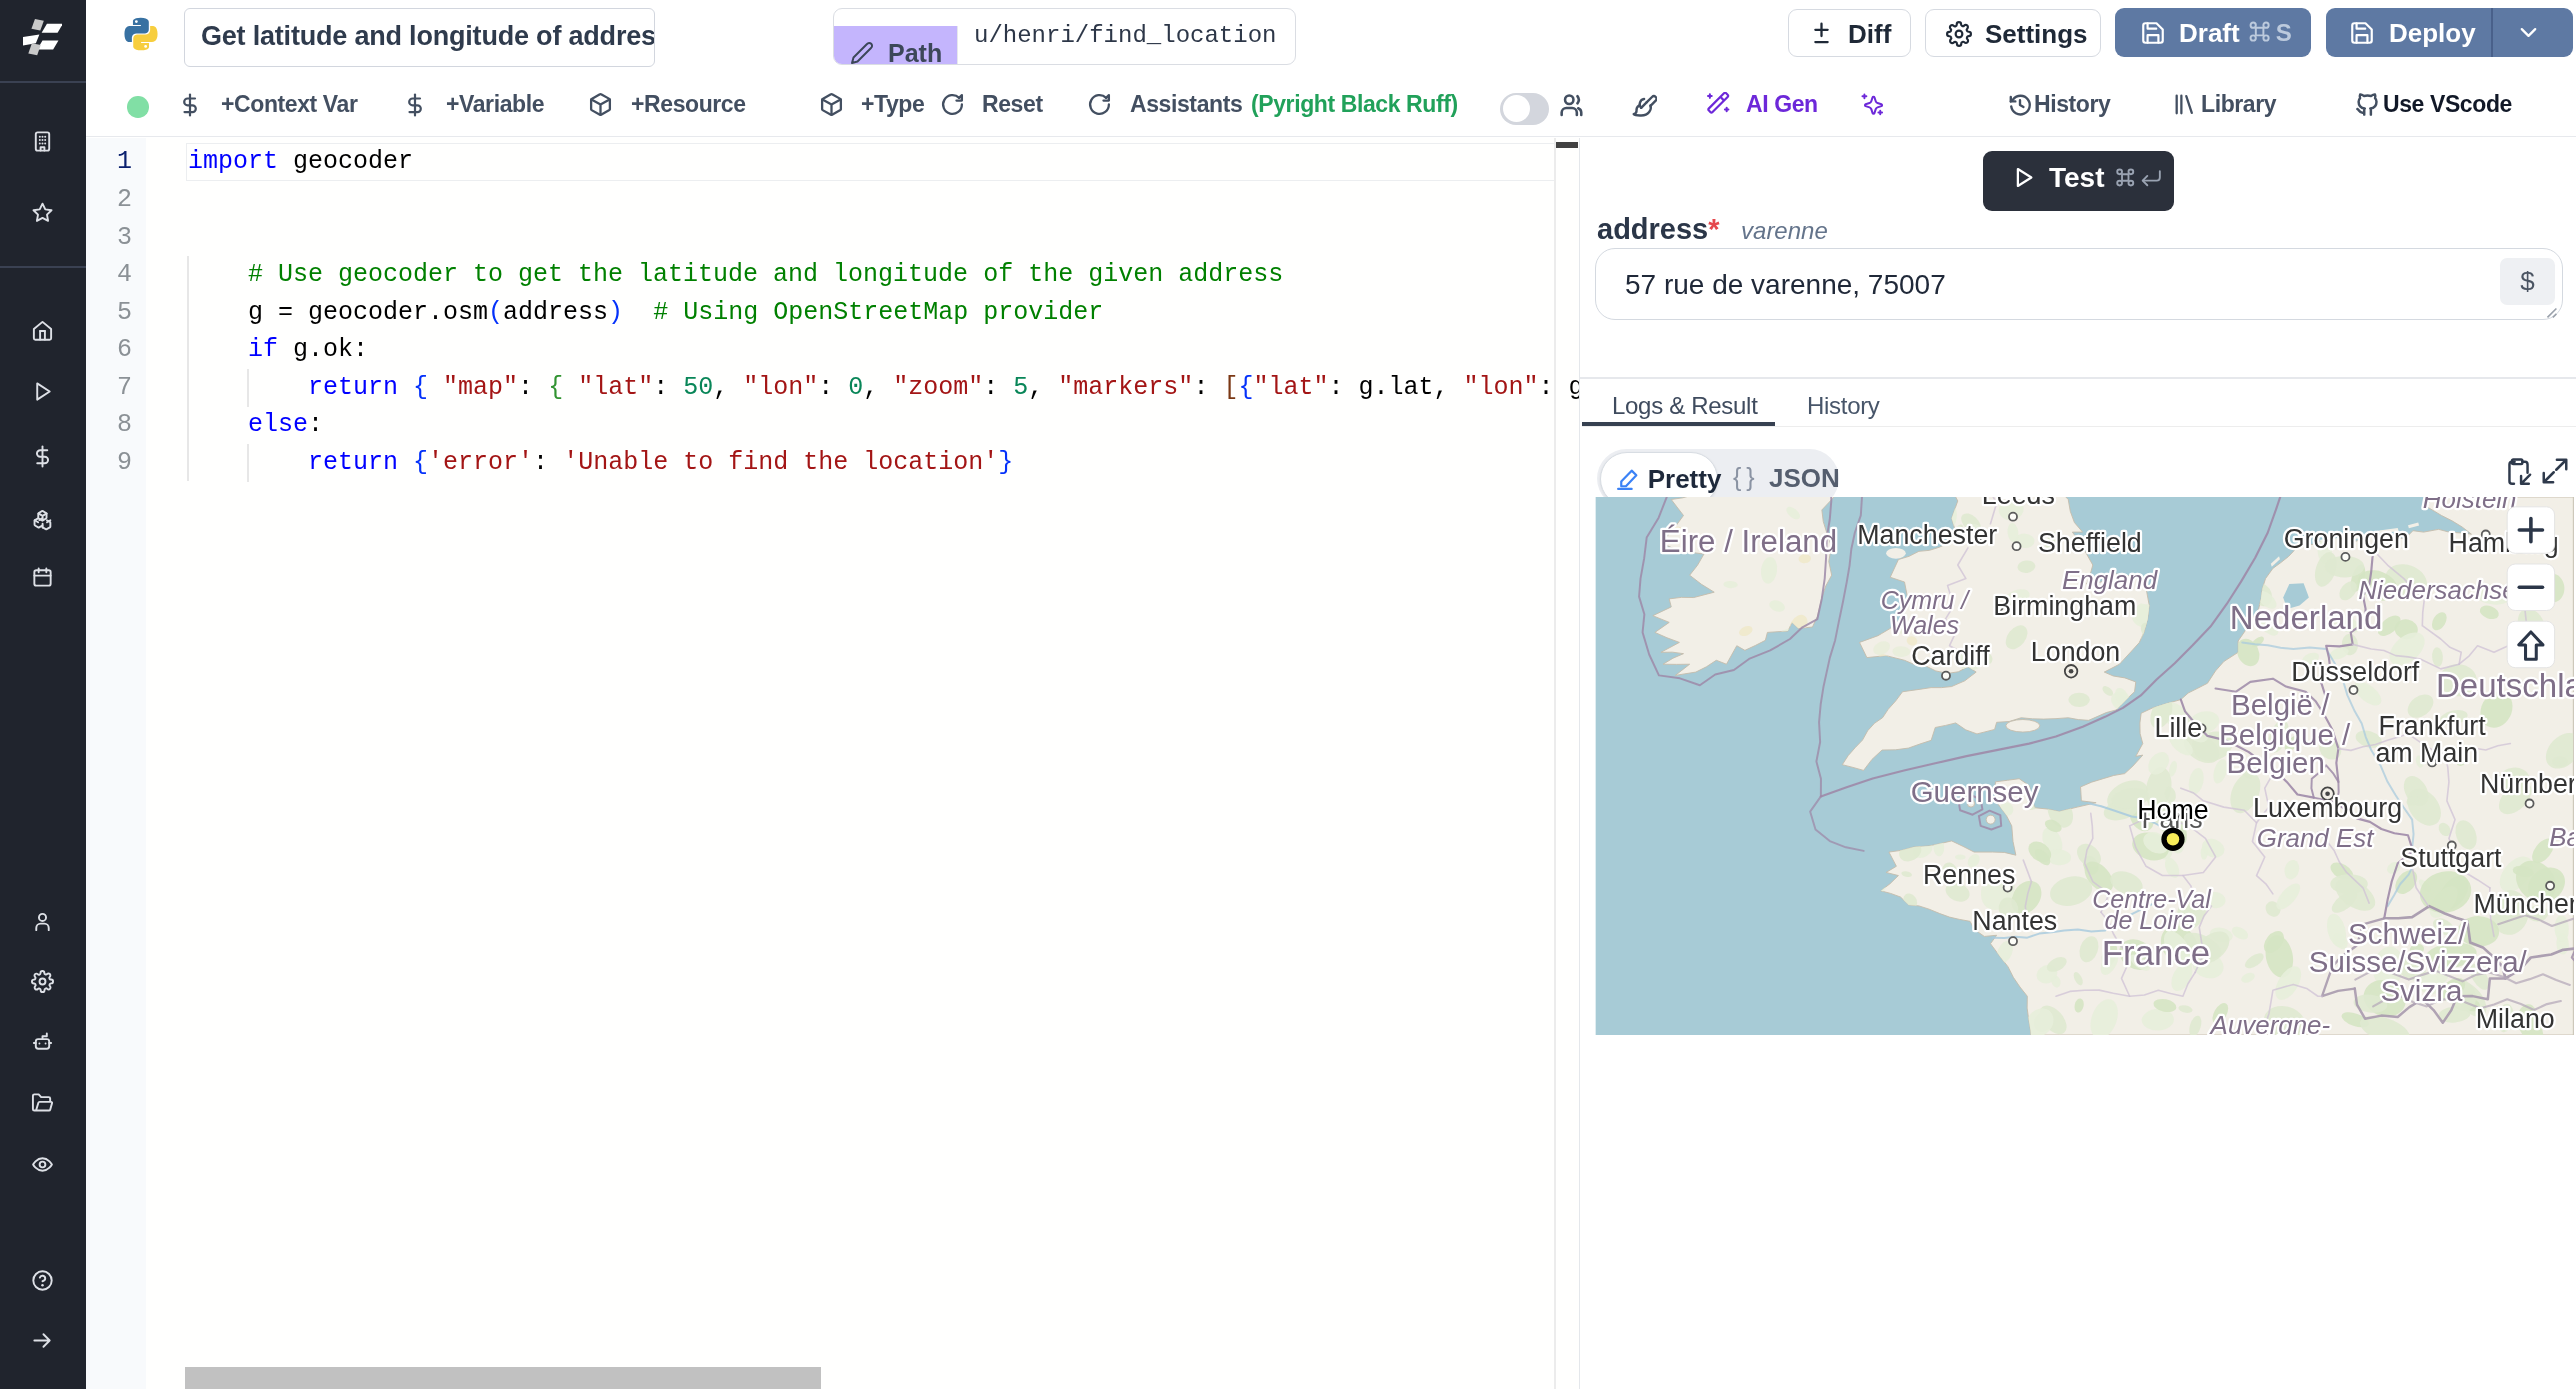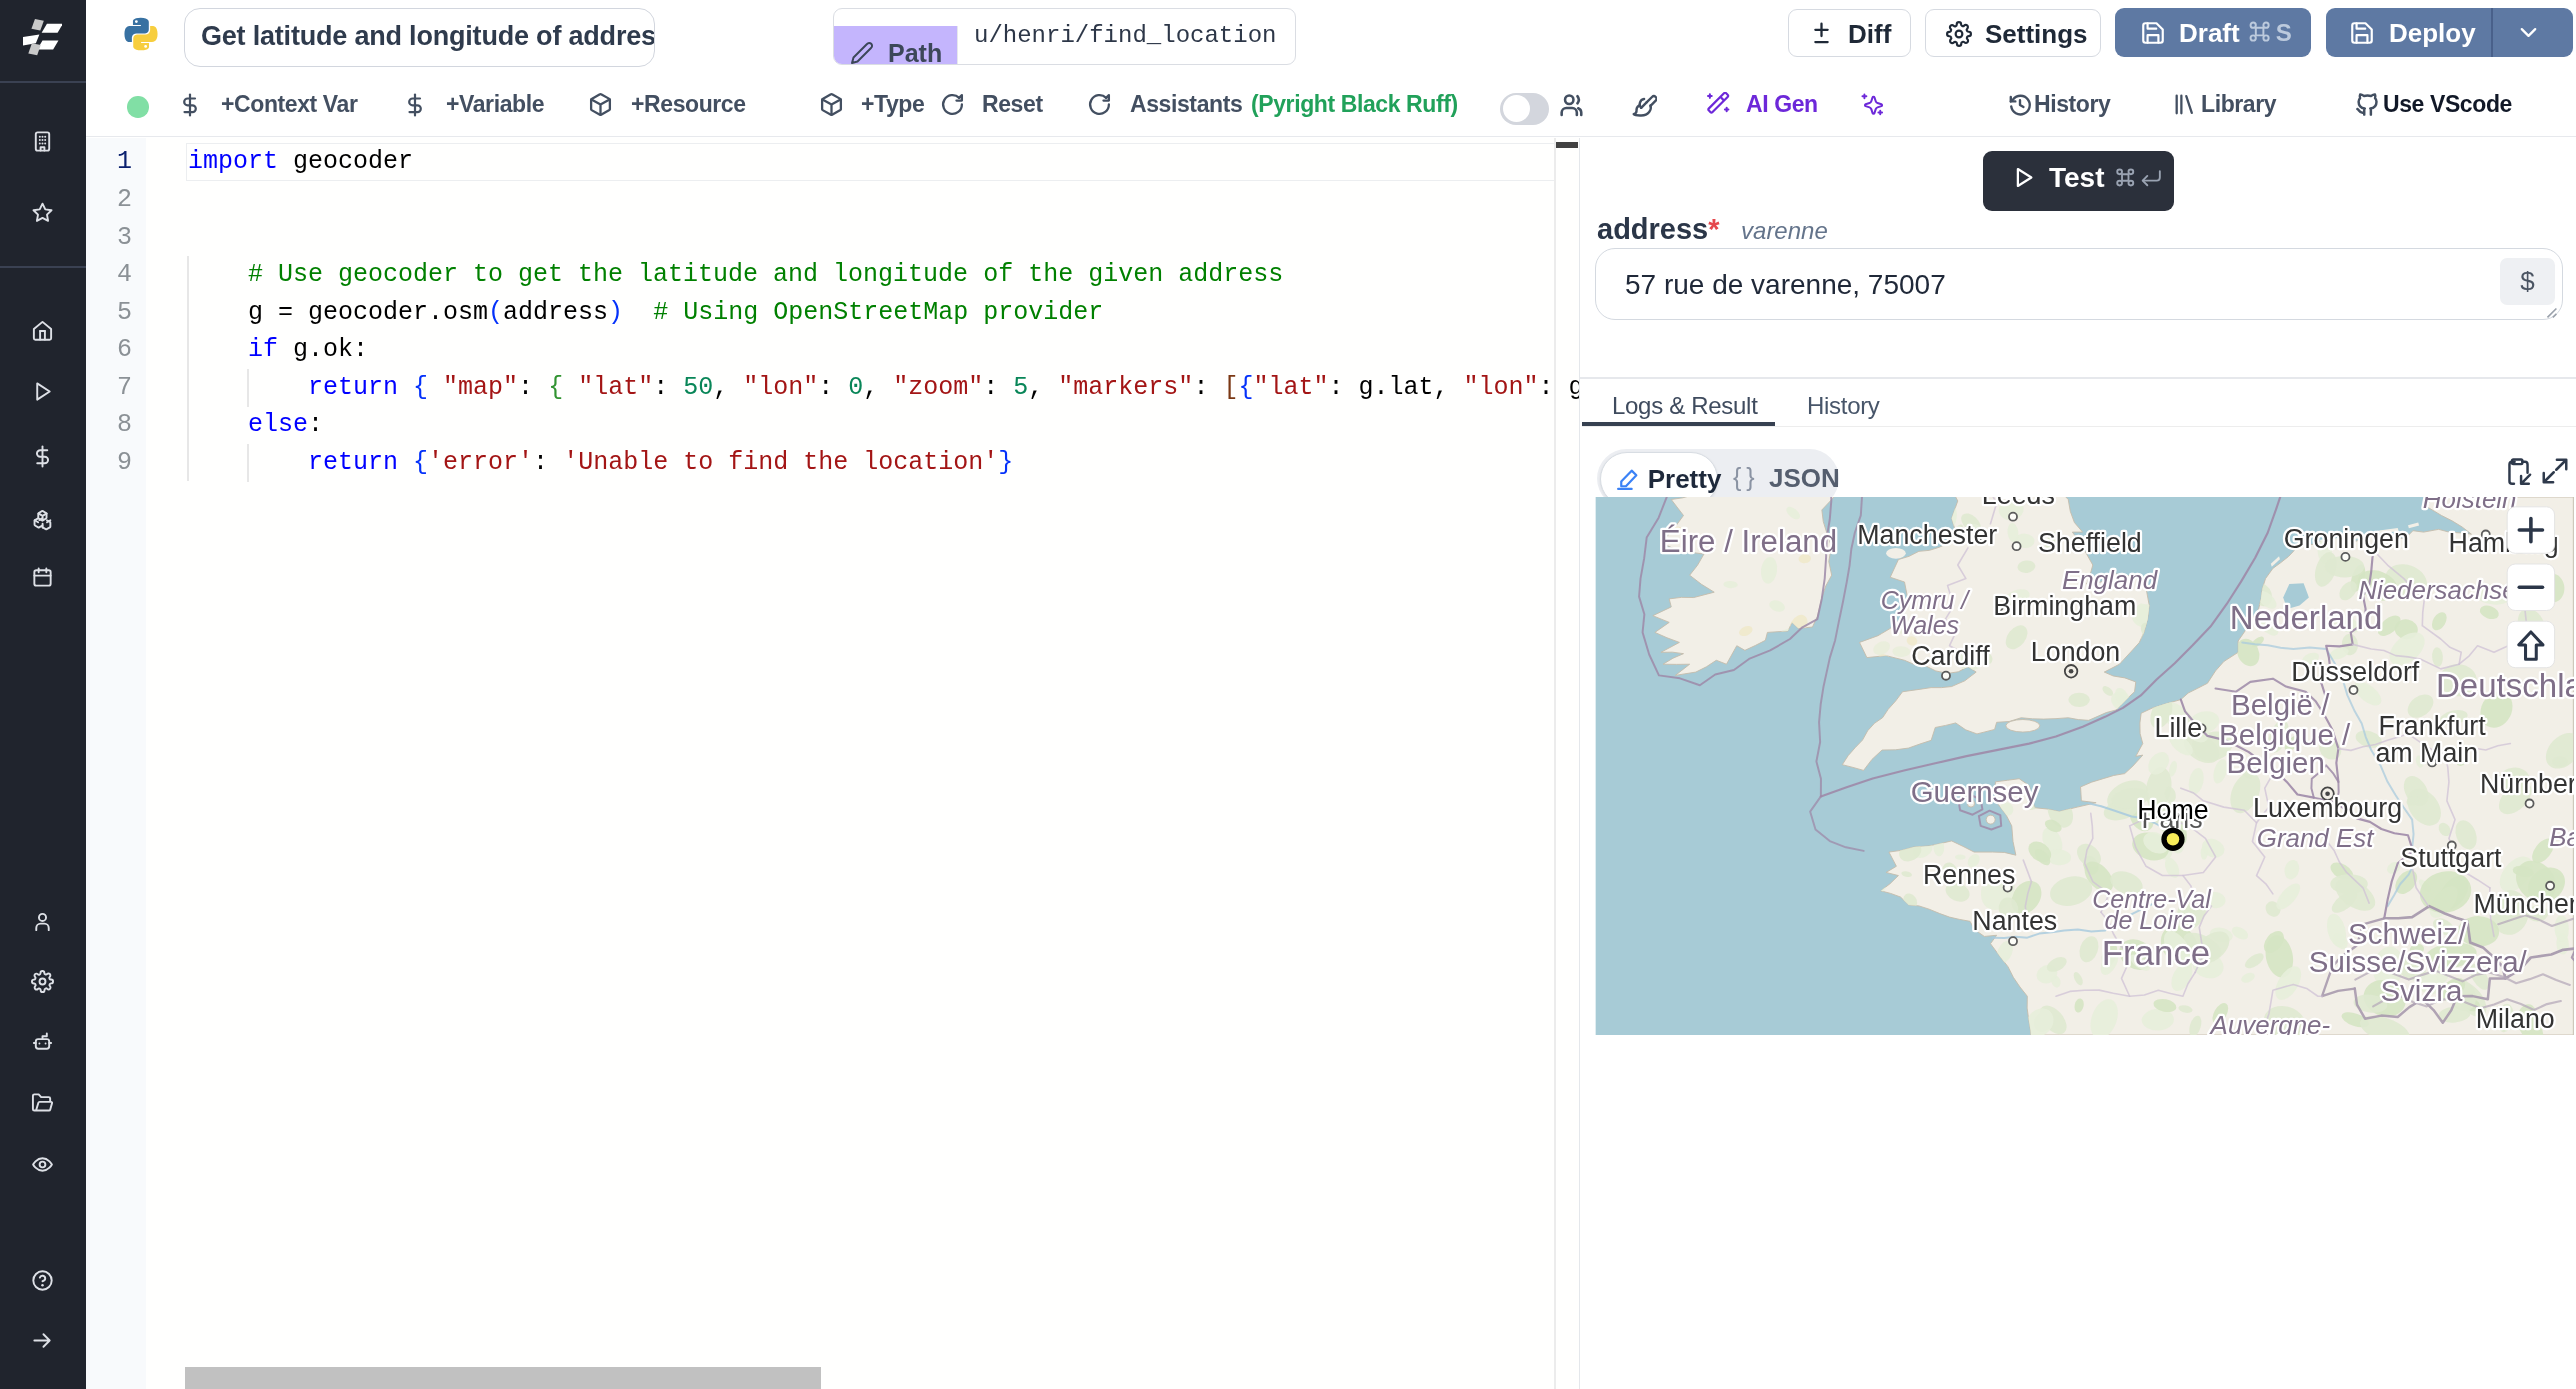--- a/index.html
+++ b/index.html
@@ -8,21 +8,21 @@
   .abs { position:absolute; }
   
   #sidebar { position:absolute; left:0; top:0; width:86px; height:1390px; background:#20242d; }
   #sidebar .divider { position:absolute; left:0; width:86px; height:1.8px; background:#3a4152; }
   .sicon { position:absolute; left:31px; width:23px; height:23px; }
   .sicon svg { width:23px; height:23px; stroke:#dde0e6; stroke-width:2; fill:none;
     stroke-linecap:round; stroke-linejoin:round; }
   
   #topbar { position:absolute; left:86px; top:0; width:2490px; height:73px; background:#fff; }
   #titleinput { position:absolute; left:98px; top:8px; width:471px; height:59px;
-    border:1.8px solid #d2d6de; border-radius:16px; background:#fff;
+    border:1.8px solid #d2d6de; border-radius:6px; background:#fff;
     font-size:27px; font-weight:bold; letter-spacing:-0.2px; color:#2f3b4d; line-height:55px; padding-left:16px;
     white-space:nowrap; overflow:hidden; }
   #pathbox { position:absolute; left:747px; top:8px; width:463px; height:57px;
     border:1.8px solid #dadde3; border-radius:9px; background:#fff; overflow:hidden; }
   #pathbox .lab { position:absolute; left:0; top:17px; width:124px; height:54px; background:#c4b5fd;
     border-right:1.8px solid #e6e8ec; }
   #pathbox .lab span { position:absolute; left:54px; top:12.5px; font-size:25px; font-weight:bold; color:#3c4759; }
   #pathbox .val { position:absolute; left:140px; top:13.4px; font-family:"Liberation Mono",monospace;
     font-size:24px; color:#2d3748; }
   .topbtn { position:absolute; top:9px; height:48px; border:1.8px solid #d6dae1; border-radius:9px;

